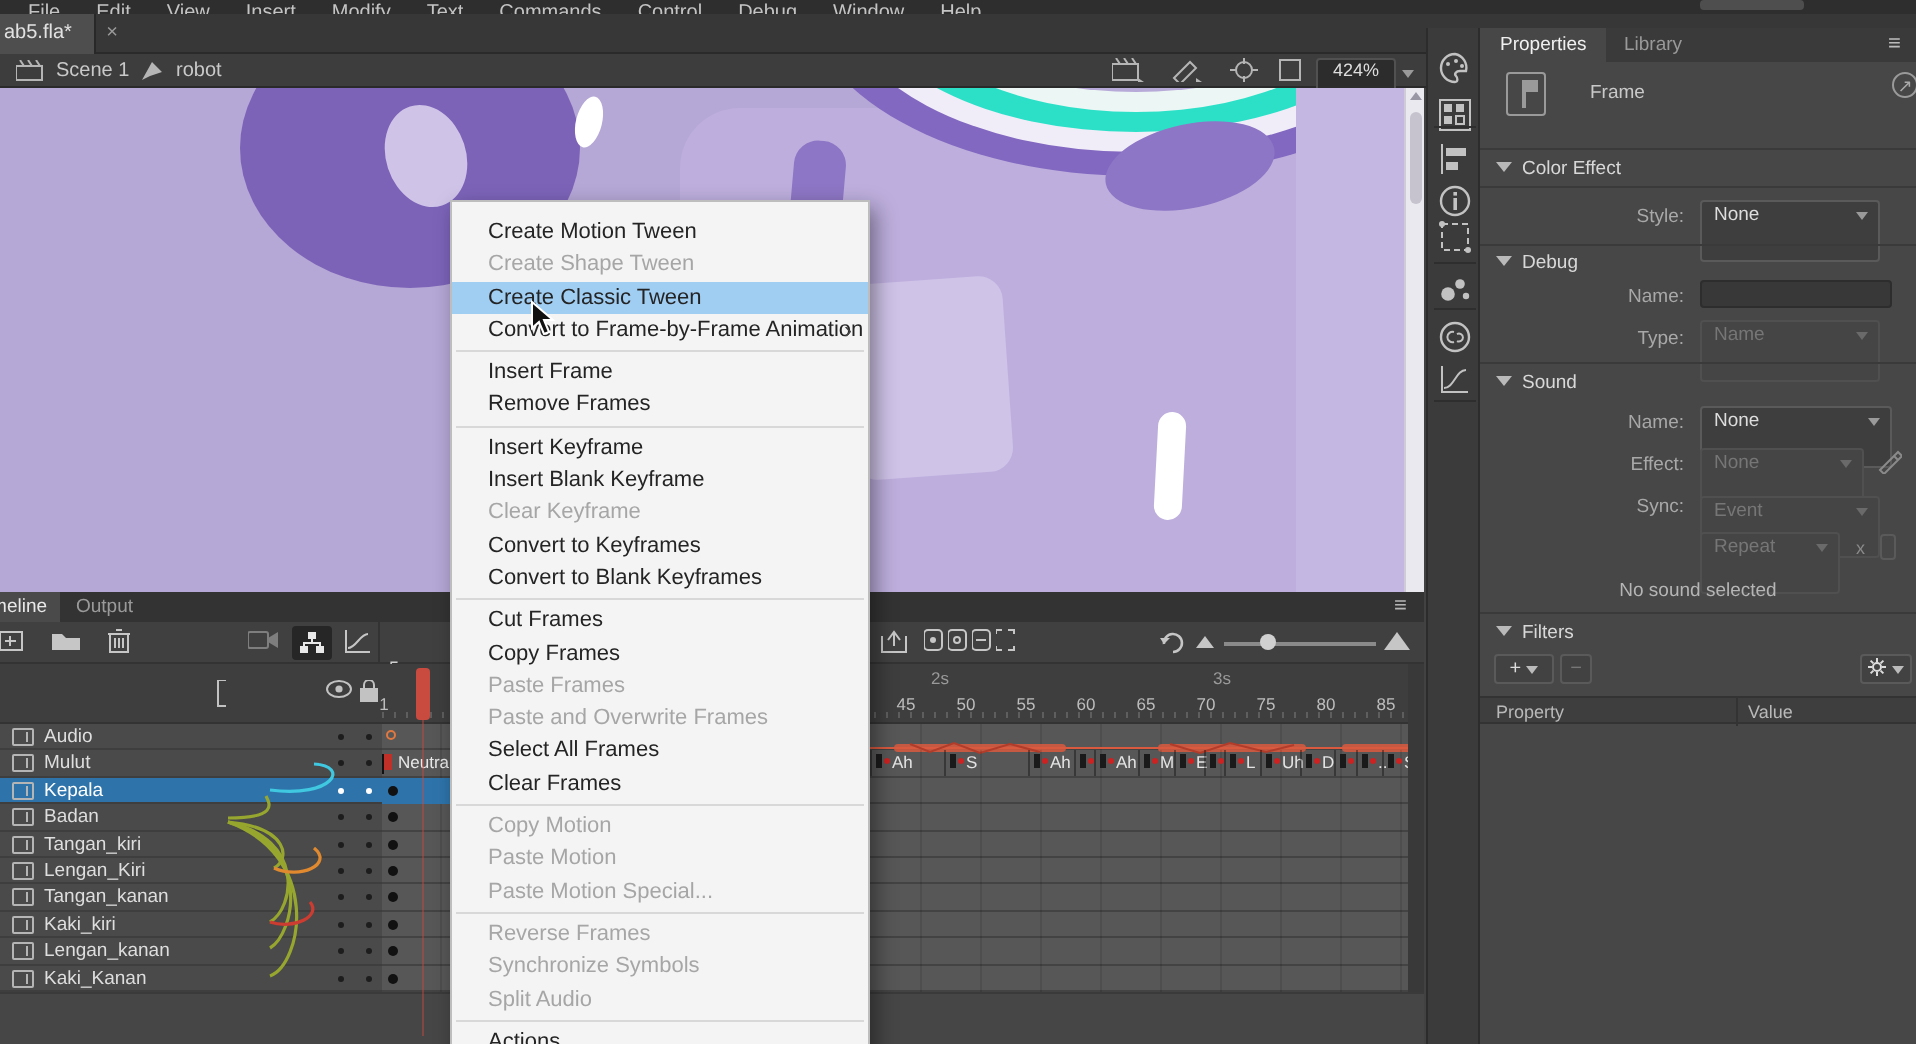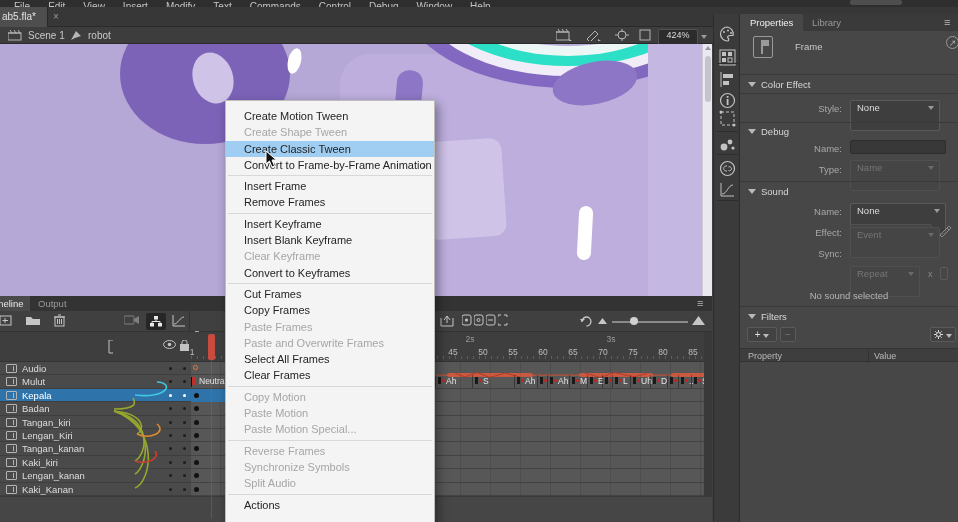--- a/index.html
+++ b/index.html
@@ -547,21 +547,21 @@
 
     <div class="sechead" style="top:172px"><span class="tri"></span><span>Sound</span></div>
     <span class="plabel" style="left:40px;top:192px">Name:</span>
     <div class="dd" style="left:110px;top:189px;width:96px"><span>None</span><span class="chev dchev"></span></div>
     <span class="plabel" style="left:40px;top:213px">Effect:</span>
     <div class="dd gray" style="left:110px;top:210px;width:82px"><span>None</span><span class="chev dchev"></span></div>
     <svg class="abs" style="left:198px;top:210px" width="13" height="13">
         <path d="M2 11 L9 4 L11 6 L4 13 Z M9 4 L11 2 L13 4 L11 6" fill="none" stroke="#8a8a8a"></path>
       </svg>
     <span class="plabel" style="left:40px;top:234px">Sync:</span>
-    <div class="dd gray" style="left:110px;top:213px;width:90px"><span>Event</span><span class="chev dchev"></span></div>
+    <div class="dd gray" style="left:110px;top:234px;width:90px"><span>Event</span><span class="chev dchev"></span></div>
     <div class="dd gray" style="left:110px;top:252px;width:70px"><span>Repeat</span><span class="chev dchev"></span></div>
     <span class="abs" style="left:188px;top:255px;color:#8a8a8a;font-size:9px">x</span>
     <div class="abs" style="left:200px;top:253px;width:8px;height:13px;border:1px solid #5a5a5a;border-radius:2px"></div>
     <div class="nosound">No sound selected</div>
     <div class="pdiv" style="top:292px"></div>
 
     <div class="sechead" style="top:297px"><span class="tri"></span><span>Filters</span></div>
     <div class="fbtn" style="left:7px;top:313px;width:30px"><span>+</span> <span class="chev" style="border-top-color:#bbb"></span></div>
     <div class="fbtn" style="left:40px;top:313px;width:16px;color:#777"><span>−</span></div>
     <div class="fbtn" style="left:190px;top:313px;width:26px">
@@ -584,20 +584,21 @@
       <div class="cmi hl">Create Classic Tween</div>
       <div class="cmi">Convert to Frame-by-Frame Animation<span class="sub">›</span></div>
       <div class="csep"></div>
       <div class="cmi">Insert Frame</div>
       <div class="cmi">Remove Frames</div>
       <div class="csep"></div>
       <div class="cmi">Insert Keyframe</div>
       <div class="cmi">Insert Blank Keyframe</div>
       <div class="cmi disabled">Clear Keyframe</div>
       <div class="cmi">Convert to Keyframes</div>
+      <div class="cmi">Convert to Blank Keyframes</div>
       <div class="csep"></div>
       <div class="cmi">Cut Frames</div>
       <div class="cmi">Copy Frames</div>
       <div class="cmi disabled">Paste Frames</div>
       <div class="cmi disabled">Paste and Overwrite Frames</div>
       <div class="cmi">Select All Frames</div>
       <div class="cmi">Clear Frames</div>
       <div class="csep"></div>
       <div class="cmi disabled">Copy Motion</div>
       <div class="cmi disabled">Paste Motion</div>

